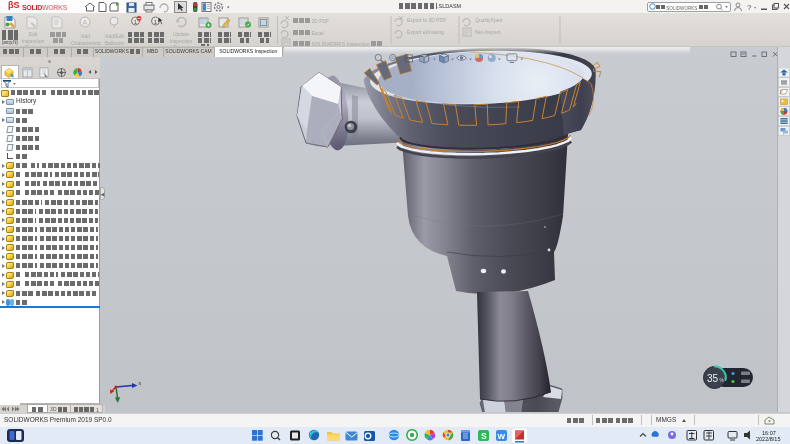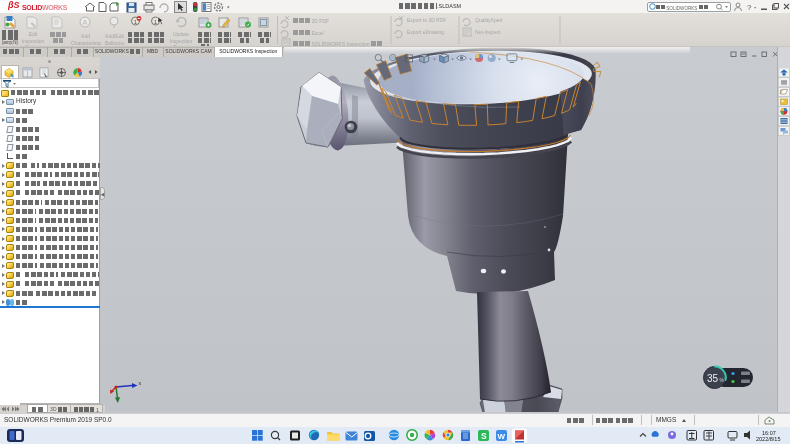--- a/index.html
+++ b/index.html
@@ -6,21 +6,21 @@
 .abs{position:absolute;line-height:1}
 .zh,.zg,.zl{vertical-align:top}
 .zh,.zg,.zl{display:inline-block;height:5px;background:repeating-linear-gradient(90deg,#6b6b6b 0 4.4px,rgba(0,0,0,0) 4.4px 6.2px)}
 .zg{background:repeating-linear-gradient(90deg,#9a9a9a 0 5px,rgba(0,0,0,0) 5px 6.2px)}
 .sep{position:absolute;width:1px;background:#c2bfba}
 </style></head>
 <body>
 
 <div class="abs" style="left:0;top:0;width:790px;height:13px;background:#f5f3f1"></div>
 <div class="abs" style="left:0;top:0;width:130px;height:13px;background:#fdfdfd"></div>
-<div class="abs" style="left:8px;top:1px;font-size:9px;font-weight:bold;color:#d22128;font-style:italic;letter-spacing:0">βS</div>
+<div class="abs" style="left:8px;top:1px;font-size:9px;font-weight:bold;color:#d22128;letter-spacing:0">βS</div>
 <div class="abs" style="left:22px;top:3.5px;font-size:7px;font-weight:bold;color:#cf2030;letter-spacing:-.3px">SOLID<span style="color:#e2888e">WORKS</span></div>
 <div class="abs" style="left:131px;top:3px;font-size:7px;color:#222">▶</div>
 
 <svg class="abs" style="left:82px;top:1px" width="150" height="12" viewBox="0 0 150 12">
  <g stroke="#5a5a5a" fill="none" stroke-width="1">
   <path d="M3,6 L8,2 L13,6 M4.5,6 L4.5,10 L11.5,10 L11.5,6"></path>
   <path d="M17,1.5 L22,1.5 L24,3.5 L24,10.5 L17,10.5 Z" fill="#fff"></path>
   <path d="M30,2 L36,2 L36,10 L28,10 L28,4 Z" fill="#fff"></path>
   <path d="M34,1 l3,2 -3,2" fill="#4a9e3f" stroke="none"></path>
  </g>

